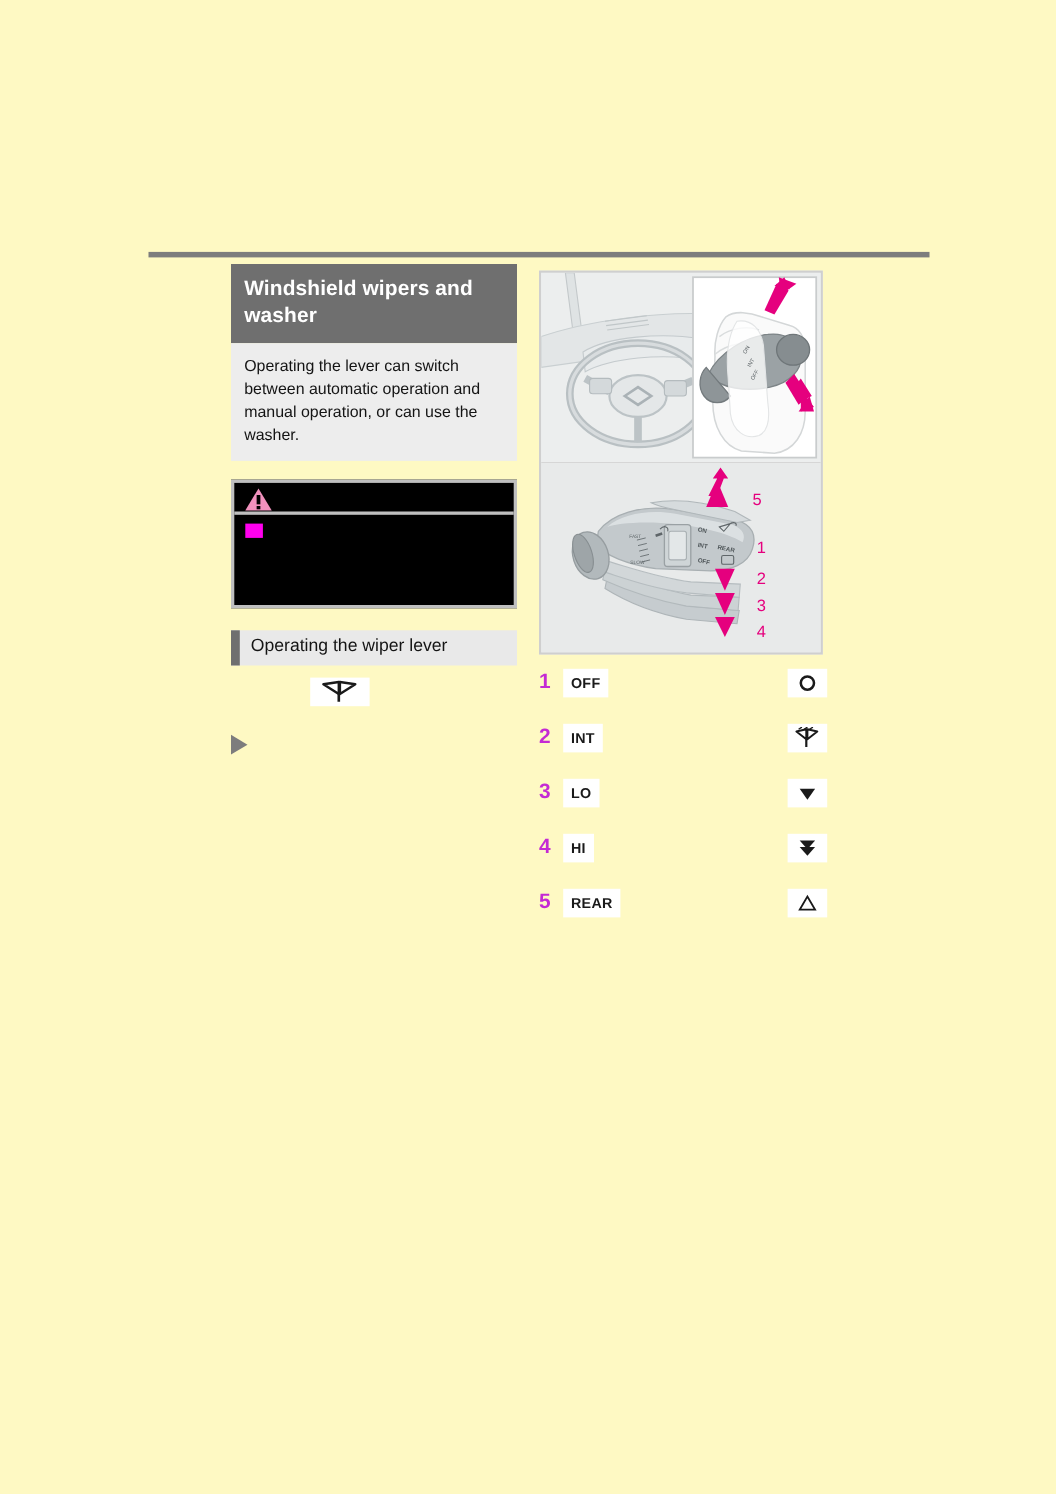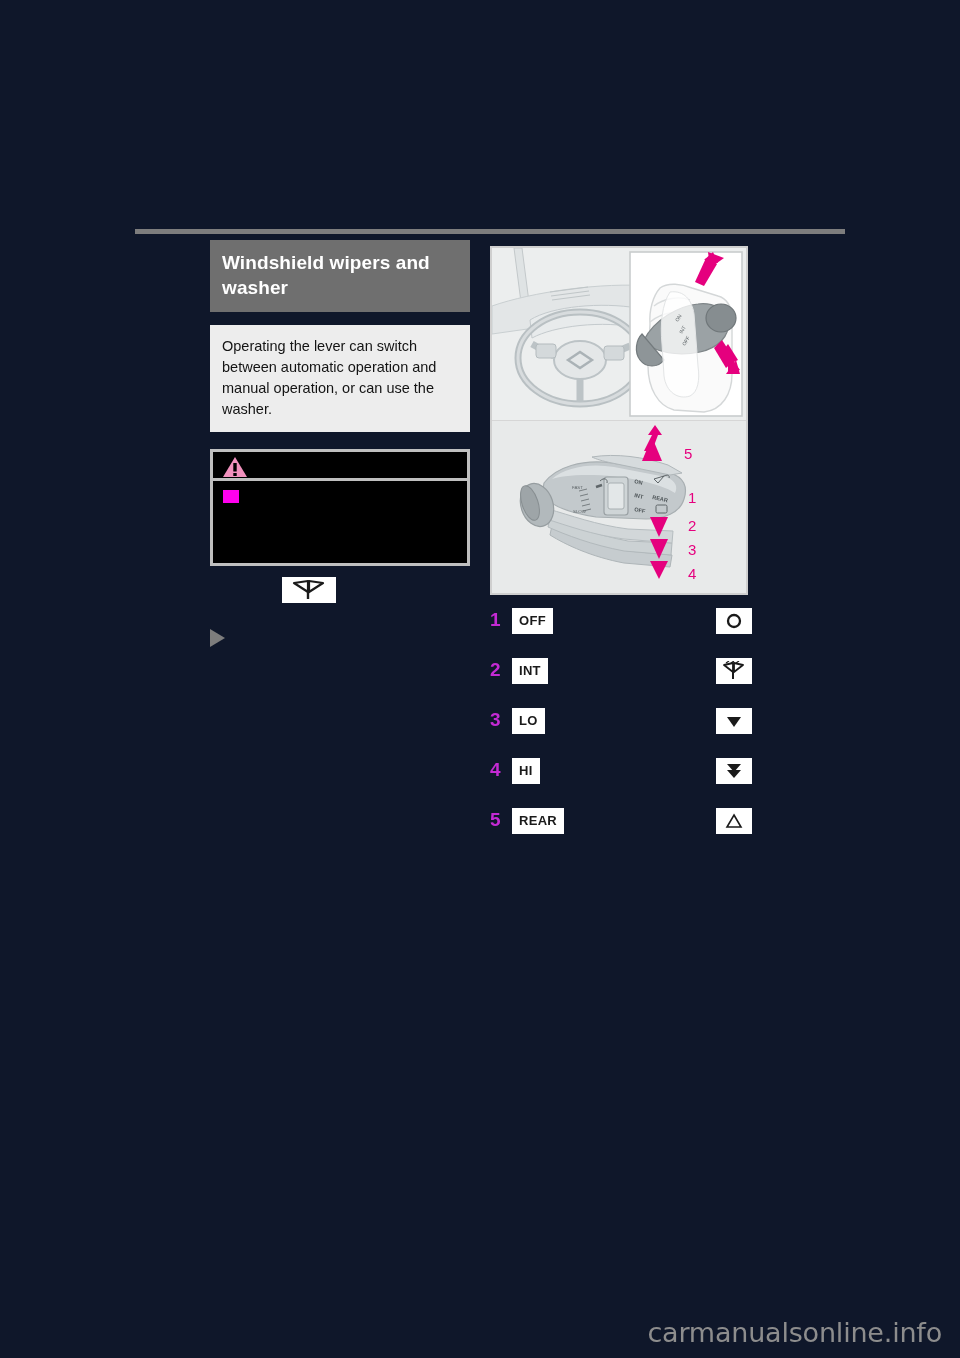--- a/index.html
+++ b/index.html
@@ -15,21 +15,21 @@
     font-family: "Liberation Sans", sans-serif;
     color: #000;
   }
 
   
   .page {
     position: absolute;
     left: 0; top: 0;
     width: 960px;
     height: 1358px;
-    background: #0f172a;
+    background: #fef9c3;
   }
 
   
   .top-rule {
     position: absolute;
     left: 135px;
     top: 229px;
     width: 710px;
     height: 5px;
     background: #7d7d7d;
@@ -47,21 +47,20 @@
     background: #6f6f6f;
     color: #ffffff;
     font-weight: bold;
     font-size: 19px;
     line-height: 25px;
     padding: 10px 12px 12px 12px;
     letter-spacing: 0.1px;
   }
 
   .lead-box {
-    margin-top: 13px;
     background: #ededed;
     color: #141414;
     font-size: 14.5px;
     line-height: 21px;
     padding: 11px 12px 12px 12px;
     font-weight: 500;
   }
 
   
   .caution-box {
@@ -256,20 +255,21 @@
           <rect x="11.3" y="7" width="3.4" height="8.5" fill="#000"></rect>
           <rect x="11.3" y="17" width="3.4" height="3" fill="#000"></rect>
         </svg>
       </div>
       <div class="caution-body">
         <span class="sq-bullet"></span>
         <span class="caution-text"></span>
       </div>
     </div>
 
+    <div class="sub-head">Operating the wiper lever</div>
 
     <div class="icon-row">
       <span class="inline-icon-box">
         <svg width="42" height="22" viewBox="0 0 42 22">
           <path d="M6 4 L20 2 L20 13 Z" fill="none" stroke="#1a1a1a" stroke-width="2.2" stroke-linejoin="round"></path>
           <path d="M21 2 L35 4 L21 13 Z" fill="none" stroke="#1a1a1a" stroke-width="2.2" stroke-linejoin="round"></path>
           <path d="M20 13 L20 20" stroke="#1a1a1a" stroke-width="2.4"></path>
         </svg>
       </span>
       <span class="body-text"></span>
@@ -480,15 +480,14 @@
         <span class="sym-chip">
           <svg width="20" height="18" viewBox="0 0 20 18">
             <polygon points="10,3 17,15 3,15" fill="none" stroke="#1a1a1a" stroke-width="1.6"></polygon>
           </svg>
         </span>
       </div>
 
     </div>
   </div>
 
-  <div class="watermark">carmanualsonline.info</div>
 
 </div>
 
 </body></html>

